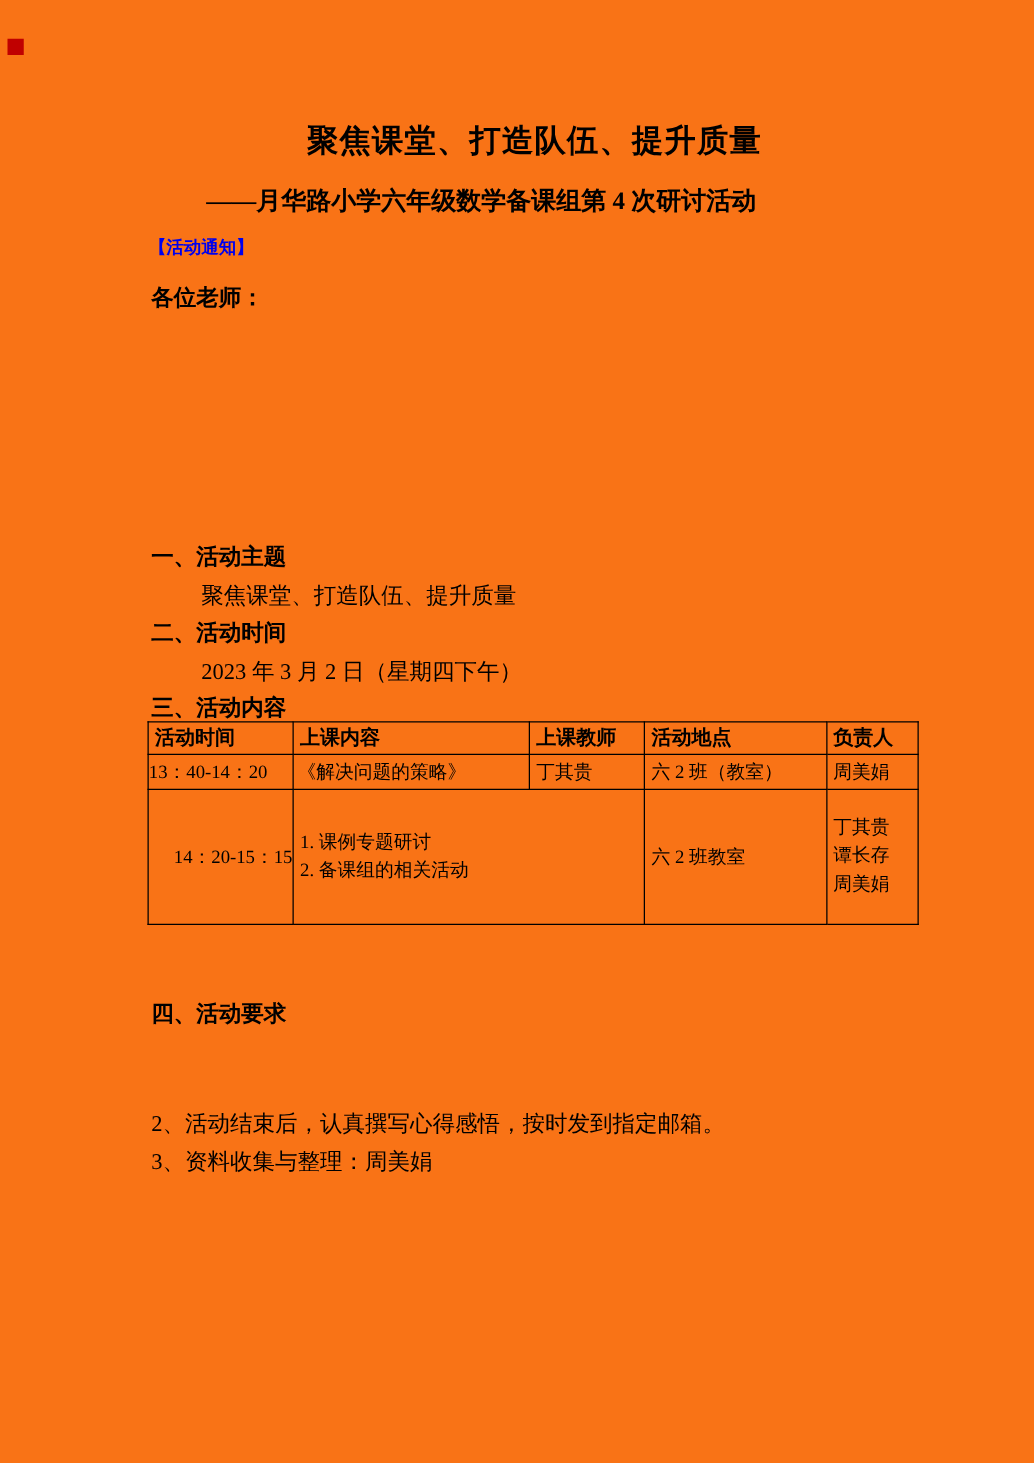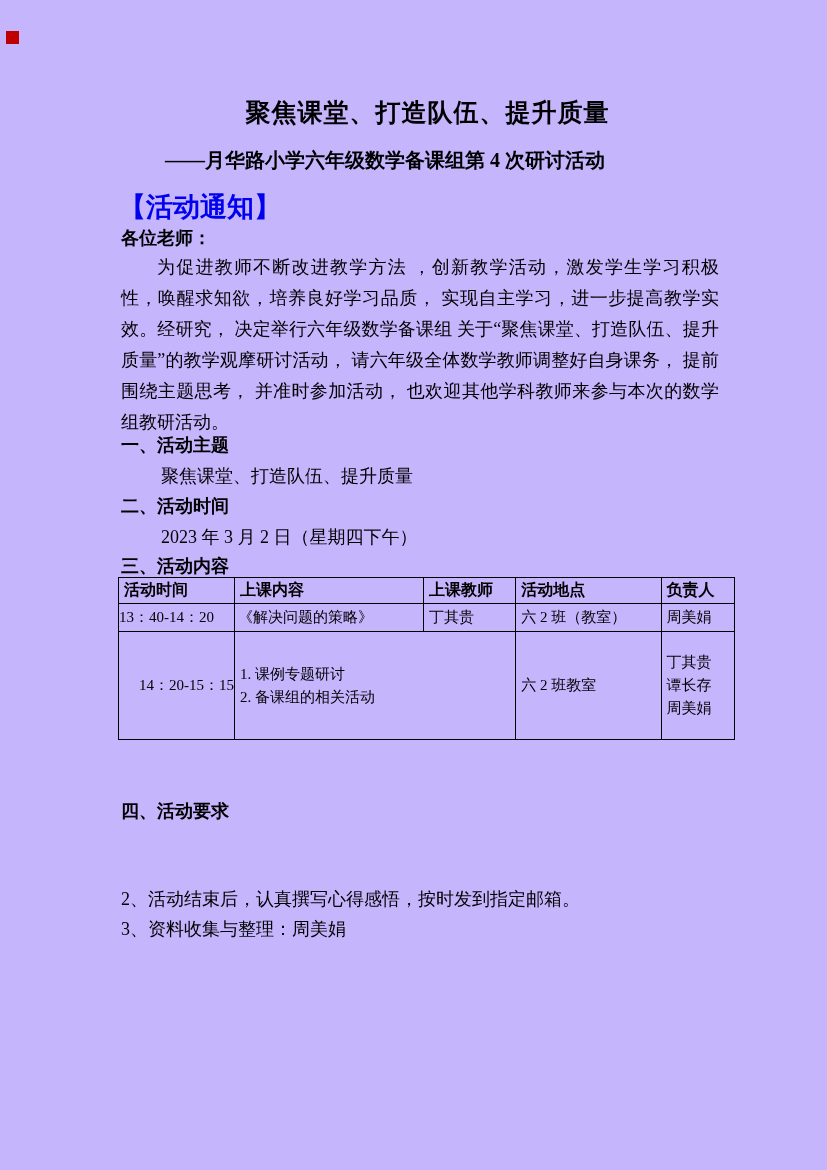--- a/index.html
+++ b/index.html
@@ -1,29 +1,29 @@
 <!DOCTYPE html>
 <html lang="zh"><head>
 <meta charset="utf-8">
 <style>
   html,body { margin:0; padding:0; }
   body {
     width:827px; height:1170px; background:#ffffff; color:#000;
     font-family:"Liberation Serif","DejaVu Serif",serif;
   }
-  .page { position:relative; width:827px; height:1170px; overflow:hidden; background:#c4b5fd; }
+  .page { position:relative; width:827px; height:1170px; overflow:hidden; background:#f97316; }
   .marker {
     position:absolute; left:6px; top:31px; width:13px; height:13px; background:#c00000;
   }
   .content { position:absolute; left:119px; top:0; width:617px; height:1170px; }
   .abs { position:absolute; left:0; }
 
   .title    { top:96px;  width:100%; text-align:center; font-size:25px; font-weight:bold; letter-spacing:1px; }
   .subtitle { top:147px; left:46px; font-size:20px; font-weight:bold; }
-  .notice   { top:189px; left:0px;  font-size:27px; font-weight:bold; color:#0000ee; }
+  .notice   { top:189px; left:0px;  font-size:14px; font-weight:bold; color:#0000ee; }
   .salutation { top:226px; left:2px; font-size:18px; font-weight:bold; }
   .intro {
     top:252px; left:2px; width:598px;
     font-size:18px; line-height:31px; text-align:justify; text-indent:36px;
   }
   .sec-heading { left:2px; font-size:18px; font-weight:bold; }
   .sec-text    { left:42px; font-size:18px; }
   .h-sec1 { top:433px; } .t-sec1 { top:464px; }
   .h-sec2 { top:494px; } .t-sec2 { top:525px; }
   .h-sec3 { top:554px; }
@@ -59,21 +59,20 @@
   <div class="content">
 
     <div class="abs title">聚焦课堂、打造队伍、提升质量</div>
 
     <div class="abs subtitle">——月华路小学六年级数学备课组第 4 次研讨活动</div>
 
     <div class="abs notice">【活动通知】</div>
 
     <div class="abs salutation">各位老师：</div>
 
-    <div class="abs intro">为促进教师不断改进教学方法 ，创新教学活动，激发学生学习积极性，唤醒求知欲，培养良好学习品质， 实现自主学习，进一步提高教学实效。经研究， 决定举行六年级数学备课组 关于“聚焦课堂、打造队伍、提升质量”的教学观摩研讨活动， 请六年级全体数学教师调整好自身课务， 提前围绕主题思考， 并准时参加活动， 也欢迎其他学科教师来参与本次的数学组教研活动。</div>
 
     <div class="abs sec-heading h-sec1">一、活动主题</div>
     <div class="abs sec-text t-sec1">聚焦课堂、打造队伍、提升质量</div>
 
     <div class="abs sec-heading h-sec2">二、活动时间</div>
     <div class="abs sec-text t-sec2">2023 年 3 月 2 日（星期四下午）</div>
 
     <div class="abs sec-heading h-sec3">三、活动内容</div>
 
     <table class="activity">

